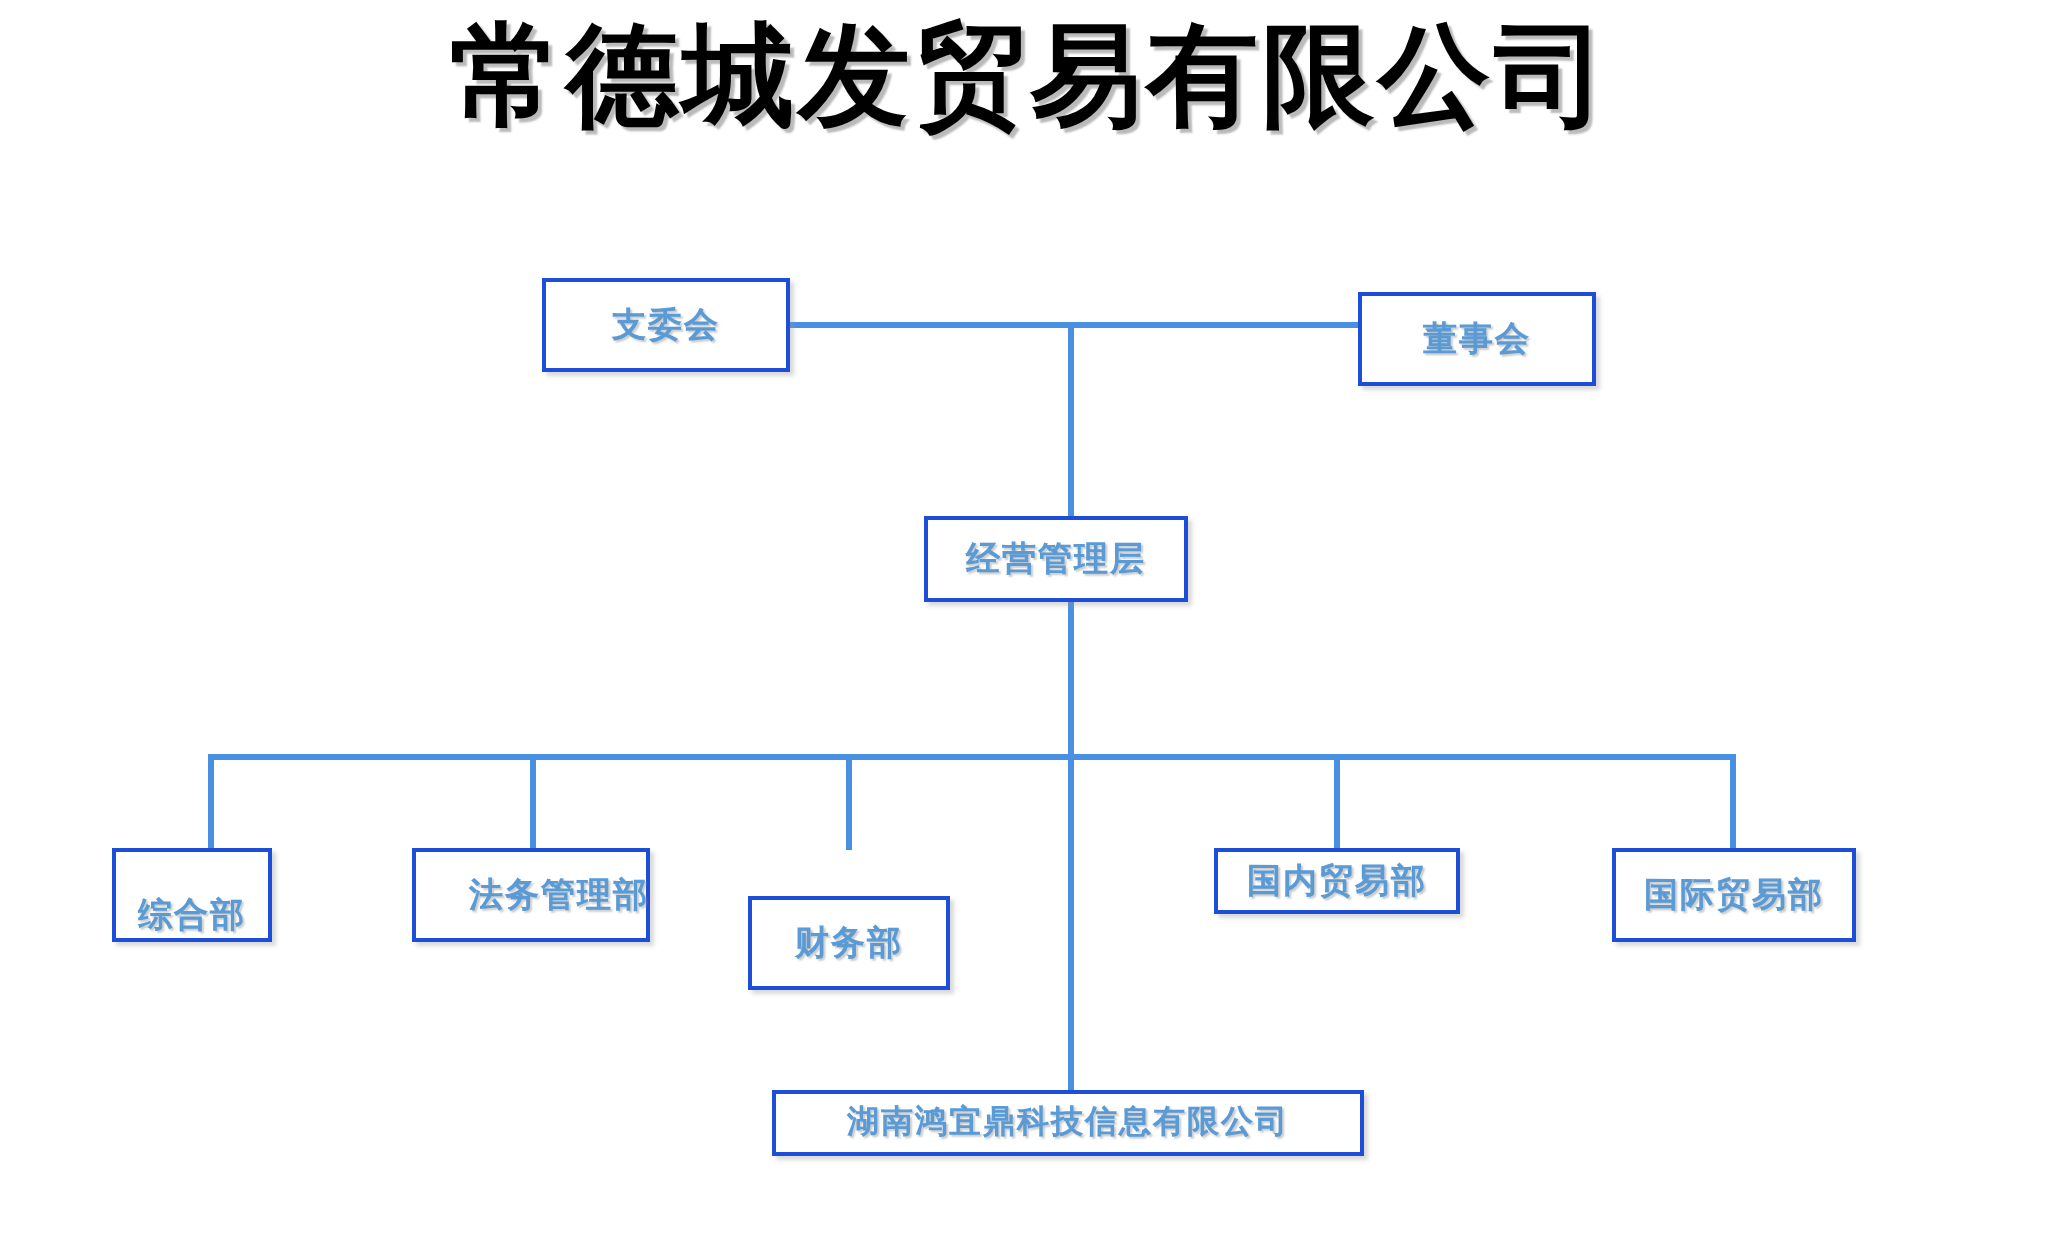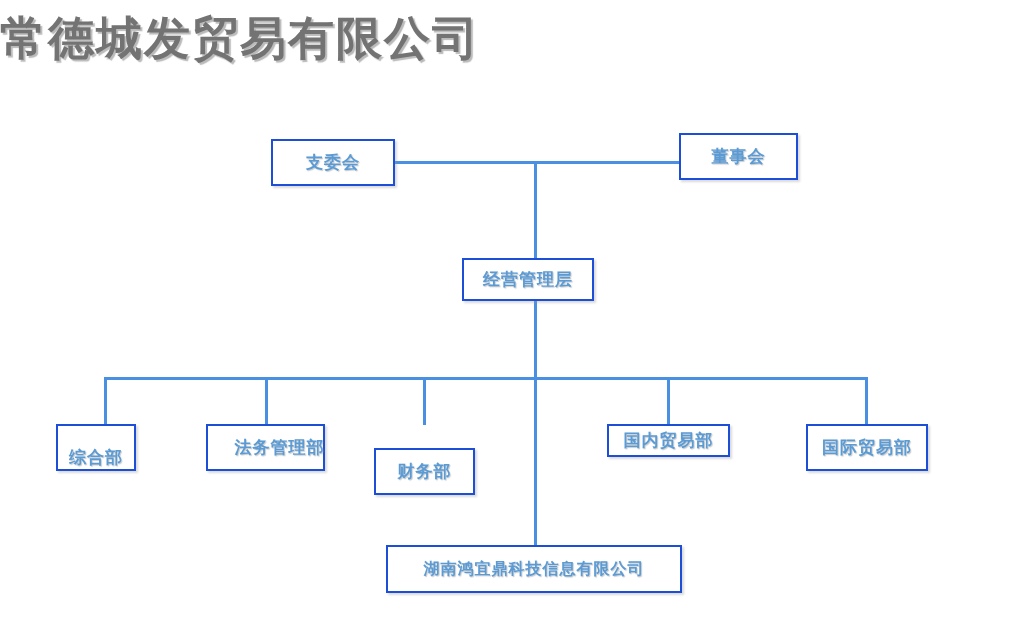--- a/index.html
+++ b/index.html
@@ -15,26 +15,27 @@
     width: 1030px;
     height: 620px;
     background: #ffffff;
     overflow: hidden;
   }
   #org-title {
     position: absolute;
     left: 0;
     top: 8px;
     width: 1030px;
+    text-align: center;
     font-family: "Liberation Serif", "DejaVu Serif", serif;
     font-weight: bold;
-    font-size: 46px;
+    font-size: 56px;
     line-height: 62px;
     letter-spacing: 2px;
-    color: #737373;
+    color: #000000;
     text-shadow: 2px 2px 1px rgba(130,130,130,0.55);
     white-space: nowrap;
   }
   .node {
     position: absolute;
     box-sizing: border-box;
     background: #ffffff;
     border: 2px solid #1d4ed8;
     display: flex;
     align-items: center;
@@ -80,21 +81,21 @@
   <div class="connector v" style="left:423px; top:377px; height:48px;"></div>
   <div class="connector v" style="left:667px; top:377px; height:48px;"></div>
   <div class="connector v" style="left:865px; top:377px; height:48px;"></div>
 
   <div class="connector v" style="left:534px; top:377px; height:168px;"></div>
 
   <div class="node" style="left:271px; top:139px; width:124px; height:47px;">
     <span class="node-label">支委会</span>
   </div>
 
-  <div class="node" style="left:679px; top:133px; width:119px; height:47px;">
+  <div class="node" style="left:679px; top:146px; width:119px; height:47px;">
     <span class="node-label">董事会</span>
   </div>
 
   <div class="node" style="left:462px; top:258px; width:132px; height:43px;">
     <span class="node-label">经营管理层</span>
   </div>
 
   <div class="node" style="left:56px; top:424px; width:80px; height:47px;align-items:flex-end;">
     <span class="node-label">综合部</span>
   </div>
@@ -108,17 +109,17 @@
   </div>
 
   <div class="node" style="left:607px; top:424px; width:123px; height:33px;">
     <span class="node-label">国内贸易部</span>
   </div>
 
   <div class="node" style="left:806px; top:424px; width:122px; height:47px;">
     <span class="node-label">国际贸易部</span>
   </div>
 
-  <div class="node wide-label" style="left:386px; top:545px; width:296px; height:48px;">
+  <div class="node wide-label" style="left:386px; top:545px; width:296px; height:33px;">
     <span class="node-label">湖南鸿宜鼎科技信息有限公司</span>
   </div>
 
 </div>
 
 </body></html>

